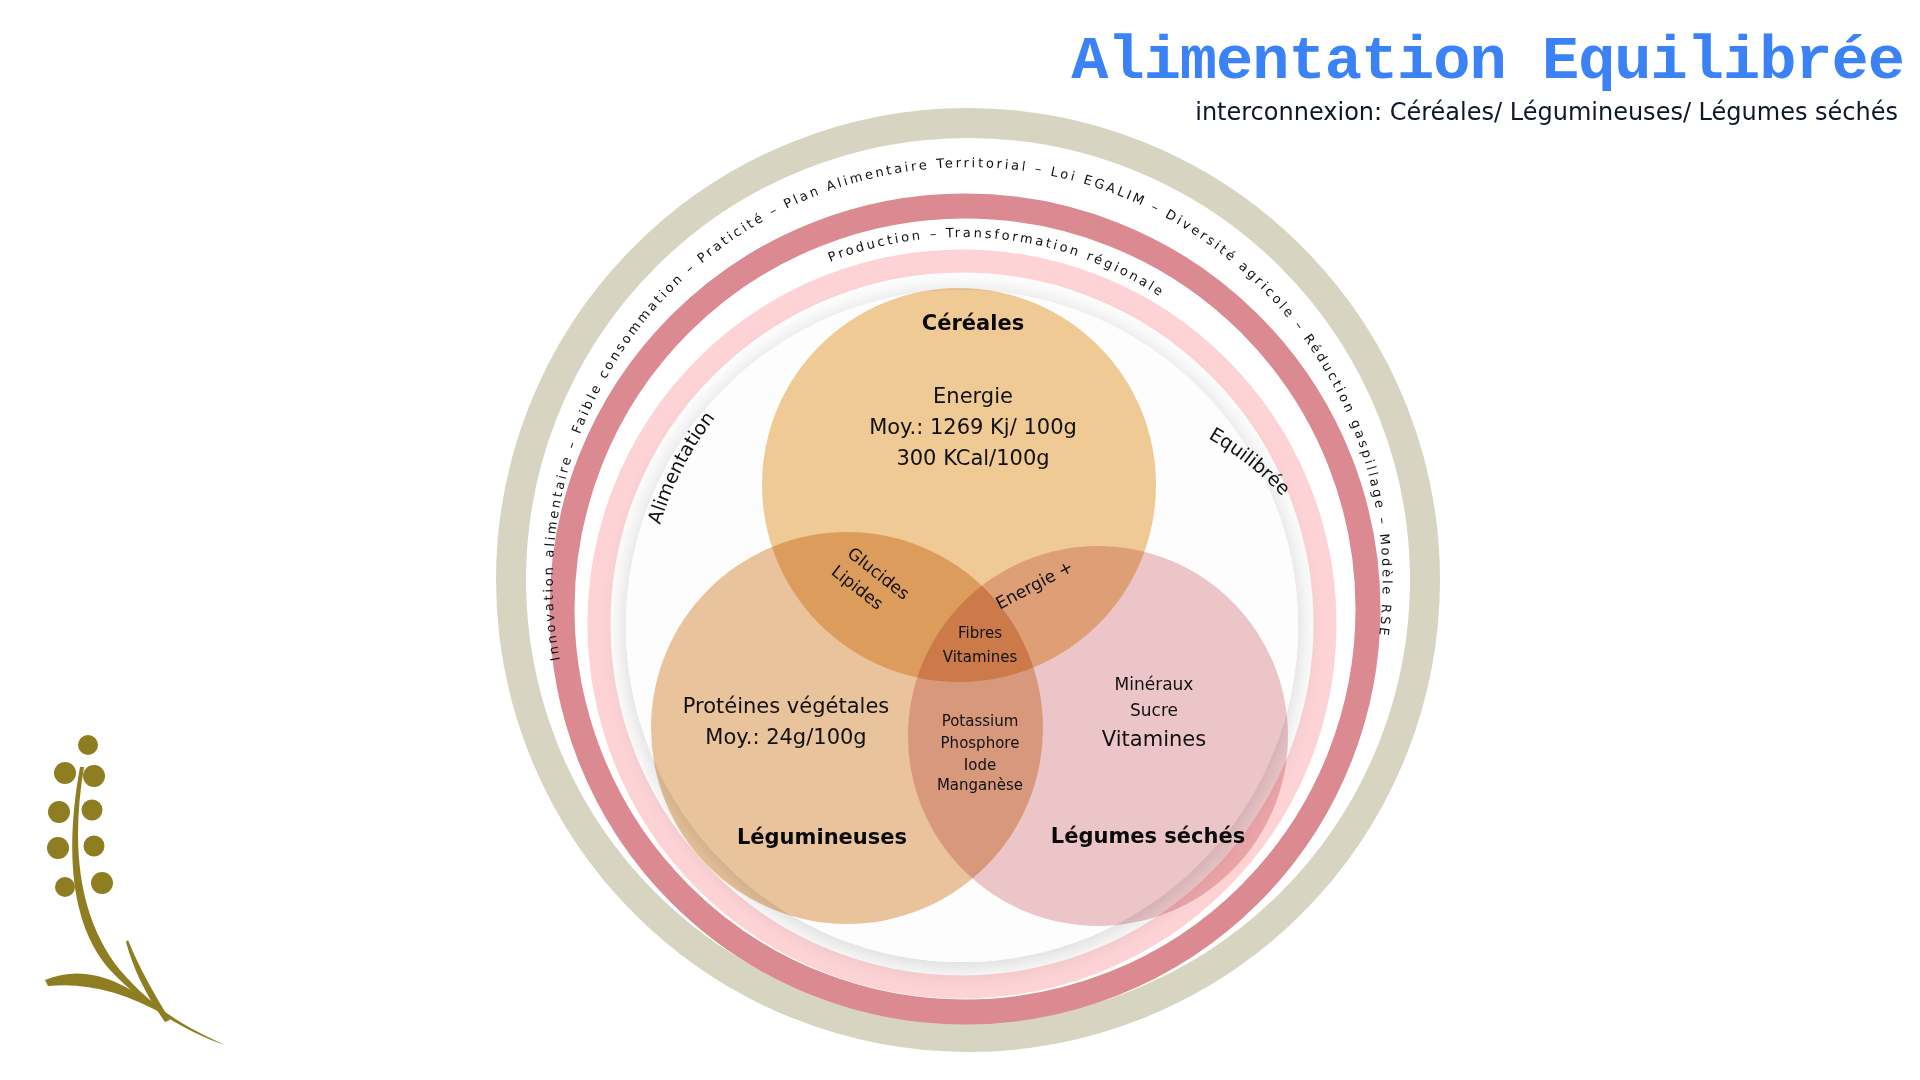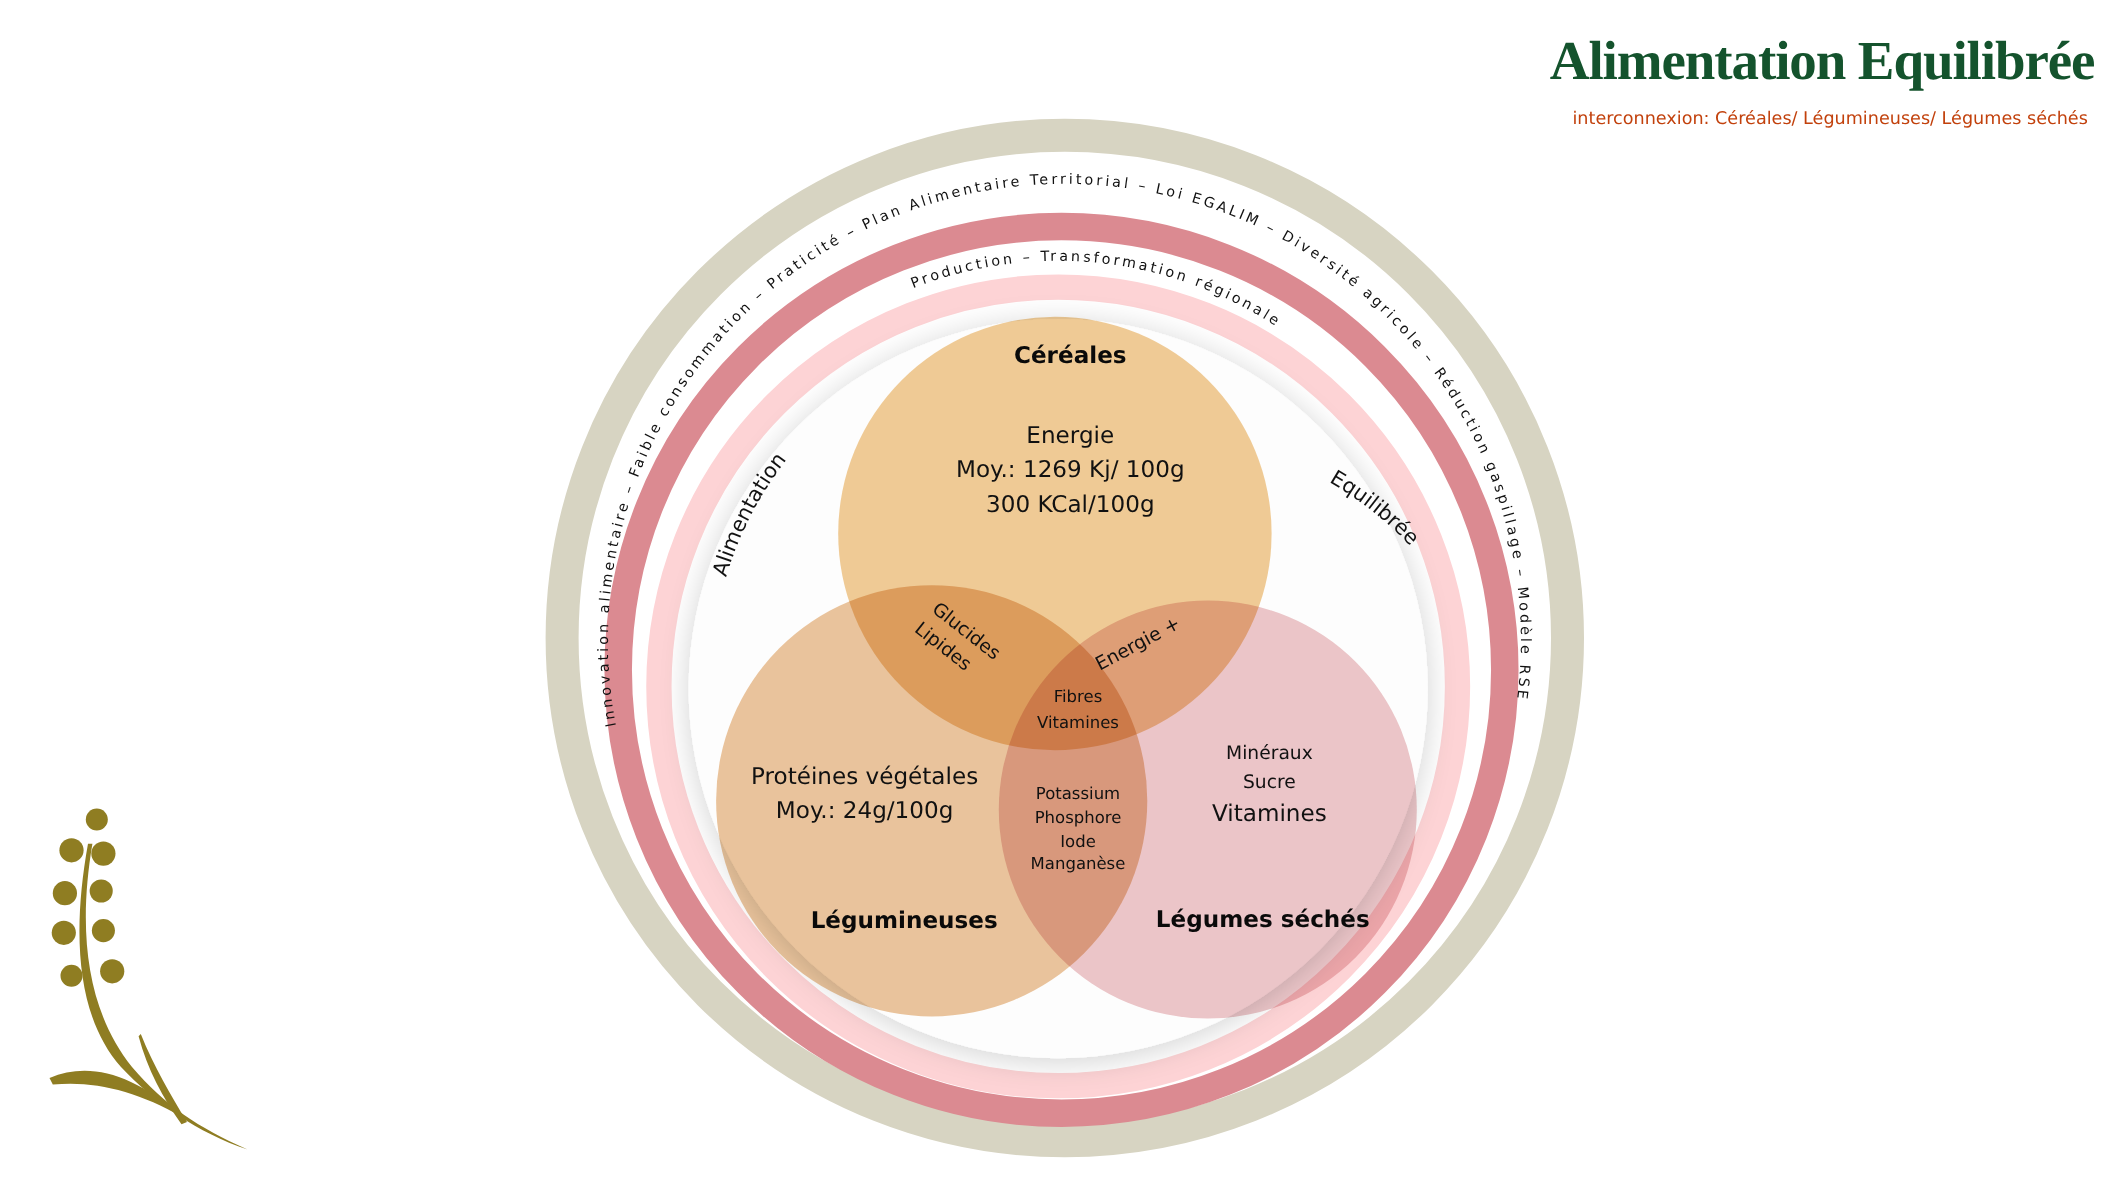--- a/index.html
+++ b/index.html
@@ -1,24 +1,24 @@
 <!DOCTYPE html>
 <html><head>
 <meta charset="utf-8">
 <style>
   html, body { margin: 0; padding: 0; background: #ffffff; }
   body { width: 1920px; height: 1080px; position: relative; overflow: hidden; font-family: "DejaVu Sans", sans-serif; color: #111; }
   .title {
     position: absolute; right: 16px; top: 26px;
-    font-family: Liberation Serif, serif; font-weight: bold;
-    font-size: 50px; letter-spacing: -1px; color: #14532d; white-space: nowrap;
+    font-family: Liberation Mono, monospace; font-weight: bold;
+    font-size: 62px; letter-spacing: -1px; color: #3b82f6; white-space: nowrap;
   }
   .subtitle {
     position: absolute; right: 22px; top: 98px;
-    font-family: "DejaVu Sans", sans-serif; font-size: 16px; color: #c2410c; white-space: nowrap;
+    font-family: "DejaVu Sans", sans-serif; font-size: 24px; color: #0f172a; white-space: nowrap;
   }
   svg.diagram { position: absolute; left: 0; top: 0; }
   .ring-text { font-family: "DejaVu Sans", sans-serif; font-size: 13px; fill: #111; }
   .arc-label { font-family: "DejaVu Sans", sans-serif; font-size: 19px; fill: #111; }
   .venn-title { font-family: "DejaVu Sans", sans-serif; font-size: 21px; font-weight: bold; fill: #0a0a0a; }
   .venn-text { font-family: "DejaVu Sans", sans-serif; font-size: 21px; fill: #111; }
   .venn-small { font-family: "DejaVu Sans", sans-serif; font-size: 17px; fill: #111; }
   .venn-tiny { font-family: "DejaVu Sans", sans-serif; font-size: 15px; fill: #111; }
   .sprig { position: absolute; left: 40px; top: 730px; }
 </style>

